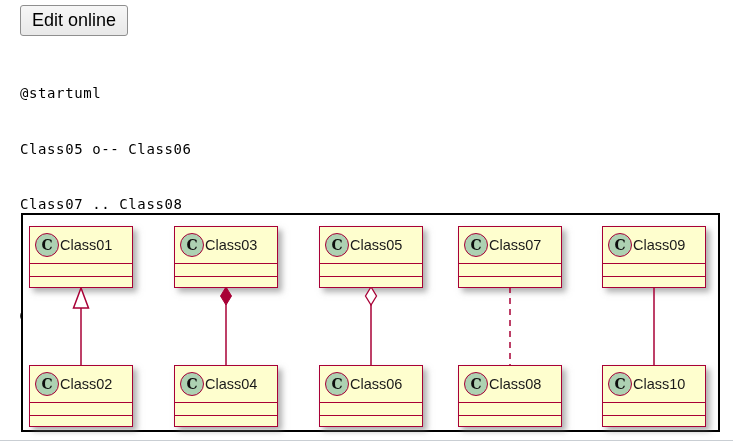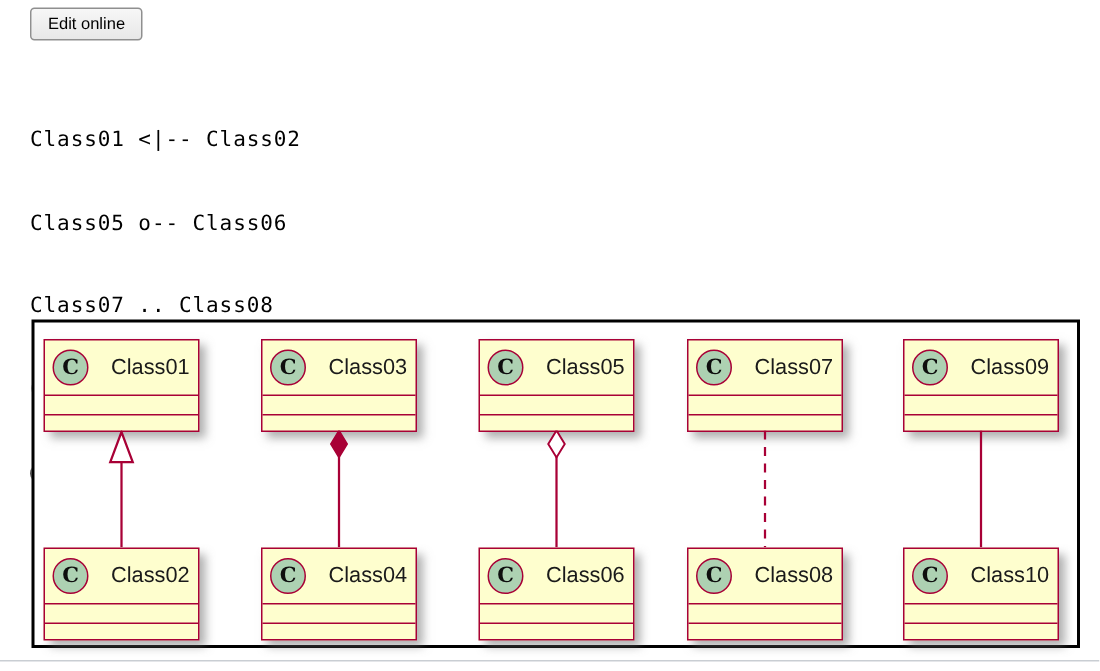--- a/index.html
+++ b/index.html
@@ -4,21 +4,21 @@
 <style>
   html,body{margin:0;padding:0;}
   body{
     width:733px;height:447px;position:relative;background:#ffffff;
     font-family:"Liberation Sans",sans-serif;overflow:hidden;
   }
 
   
   .edit-btn{
     position:absolute;left:20px;top:5px;
-    font-family:"Liberation Sans",sans-serif;font-size:11px;color:#000;
+    font-family:"Liberation Sans",sans-serif;font-size:18px;color:#000;
     background:linear-gradient(to bottom,#f7f7f7,#e8e8e8);
     border:1px solid #8f8f8f;border-radius:3px;
     padding:4px 11px;cursor:pointer;text-align:right;
   }
 
   
   .code{
     position:absolute;left:20px;top:47px;
     font-family:"DejaVu Sans Mono","Liberation Mono",monospace;
     font-size:14px;line-height:18.5px;letter-spacing:0.6px;
@@ -40,21 +40,21 @@
   .class-title{
     height:36px;display:flex;align-items:center;padding:0 5px;box-sizing:border-box;
   }
   .class-circle{
     width:24px;height:24px;border-radius:50%;flex:0 0 24px;
     background:#ADD1B2;border:1.5px solid #A80036;box-sizing:border-box;
     display:flex;align-items:center;justify-content:center;
     font-family:"DejaVu Serif",serif;font-weight:bold;font-size:14px;color:#0e0e0e;
   }
   .class-name{
-    margin-left:15px;font-size:14.5px;color:#1a1a1a;
+    margin-left:1px;font-size:14.5px;color:#1a1a1a;
     font-family:"Liberation Sans",sans-serif;white-space:nowrap;
   }
   .compartment{height:11.5px;border-top:1px solid #A80036;}
 
   
   .r-top{top:11px;} .r-bot{top:150px;}
   .c1{left:6px;} .c2{left:151px;} .c3{left:296px;} .c4{left:435px;} .c5{left:579px;}
 
   
   .connector{position:absolute;top:72px;width:20px;height:78px;}
@@ -65,21 +65,21 @@
     position:absolute;left:0;top:440px;width:733px;height:0;
     border-top:1px solid #c9ced3;
   }
 </style>
 </head>
 <body>
 
 <button class="edit-btn">Edit online</button>
 
 <div class="code">
-  <div>Class01 &lt;|-- Class02</div>
+  <div>@startuml</div>
   <div>Class05 o-- Class06</div>
   <div>Class07 .. Class08</div>
   <div>Class09 -- Class10</div>
   <div>@enduml</div>
 </div>
 
 <div class="diagram">
 
   <div class="class-box r-top c1">
     <div class="class-title">

